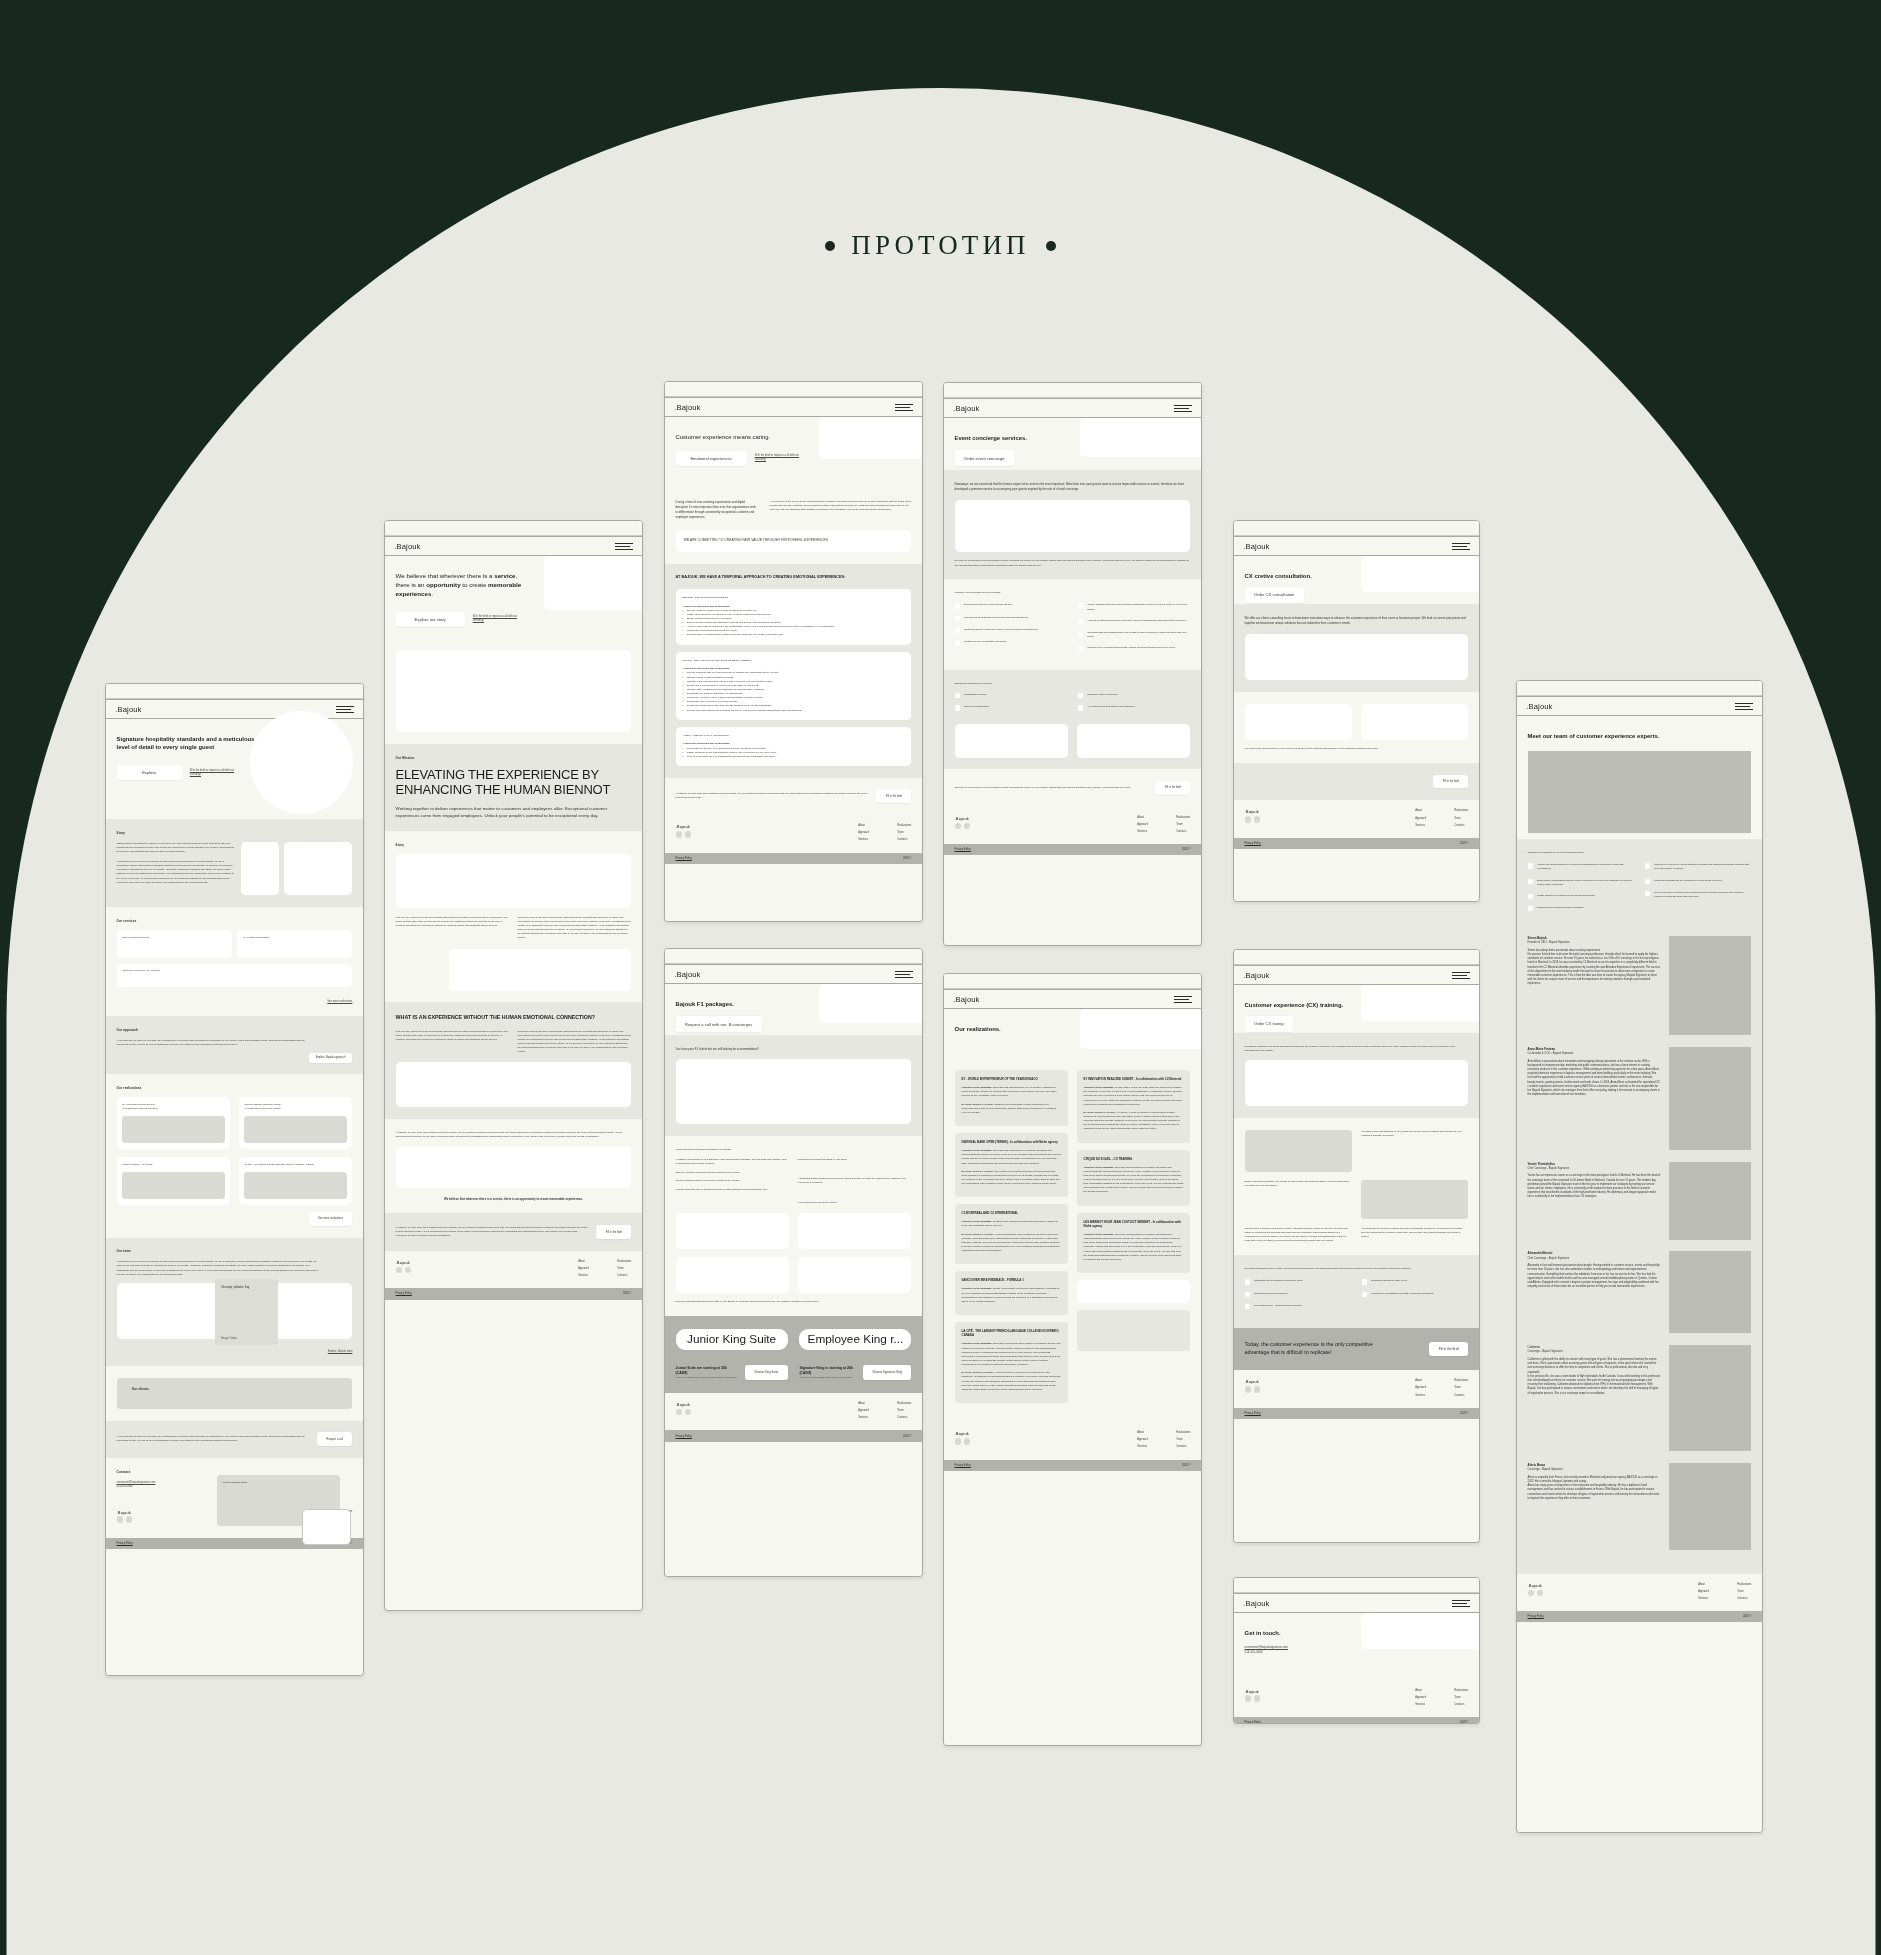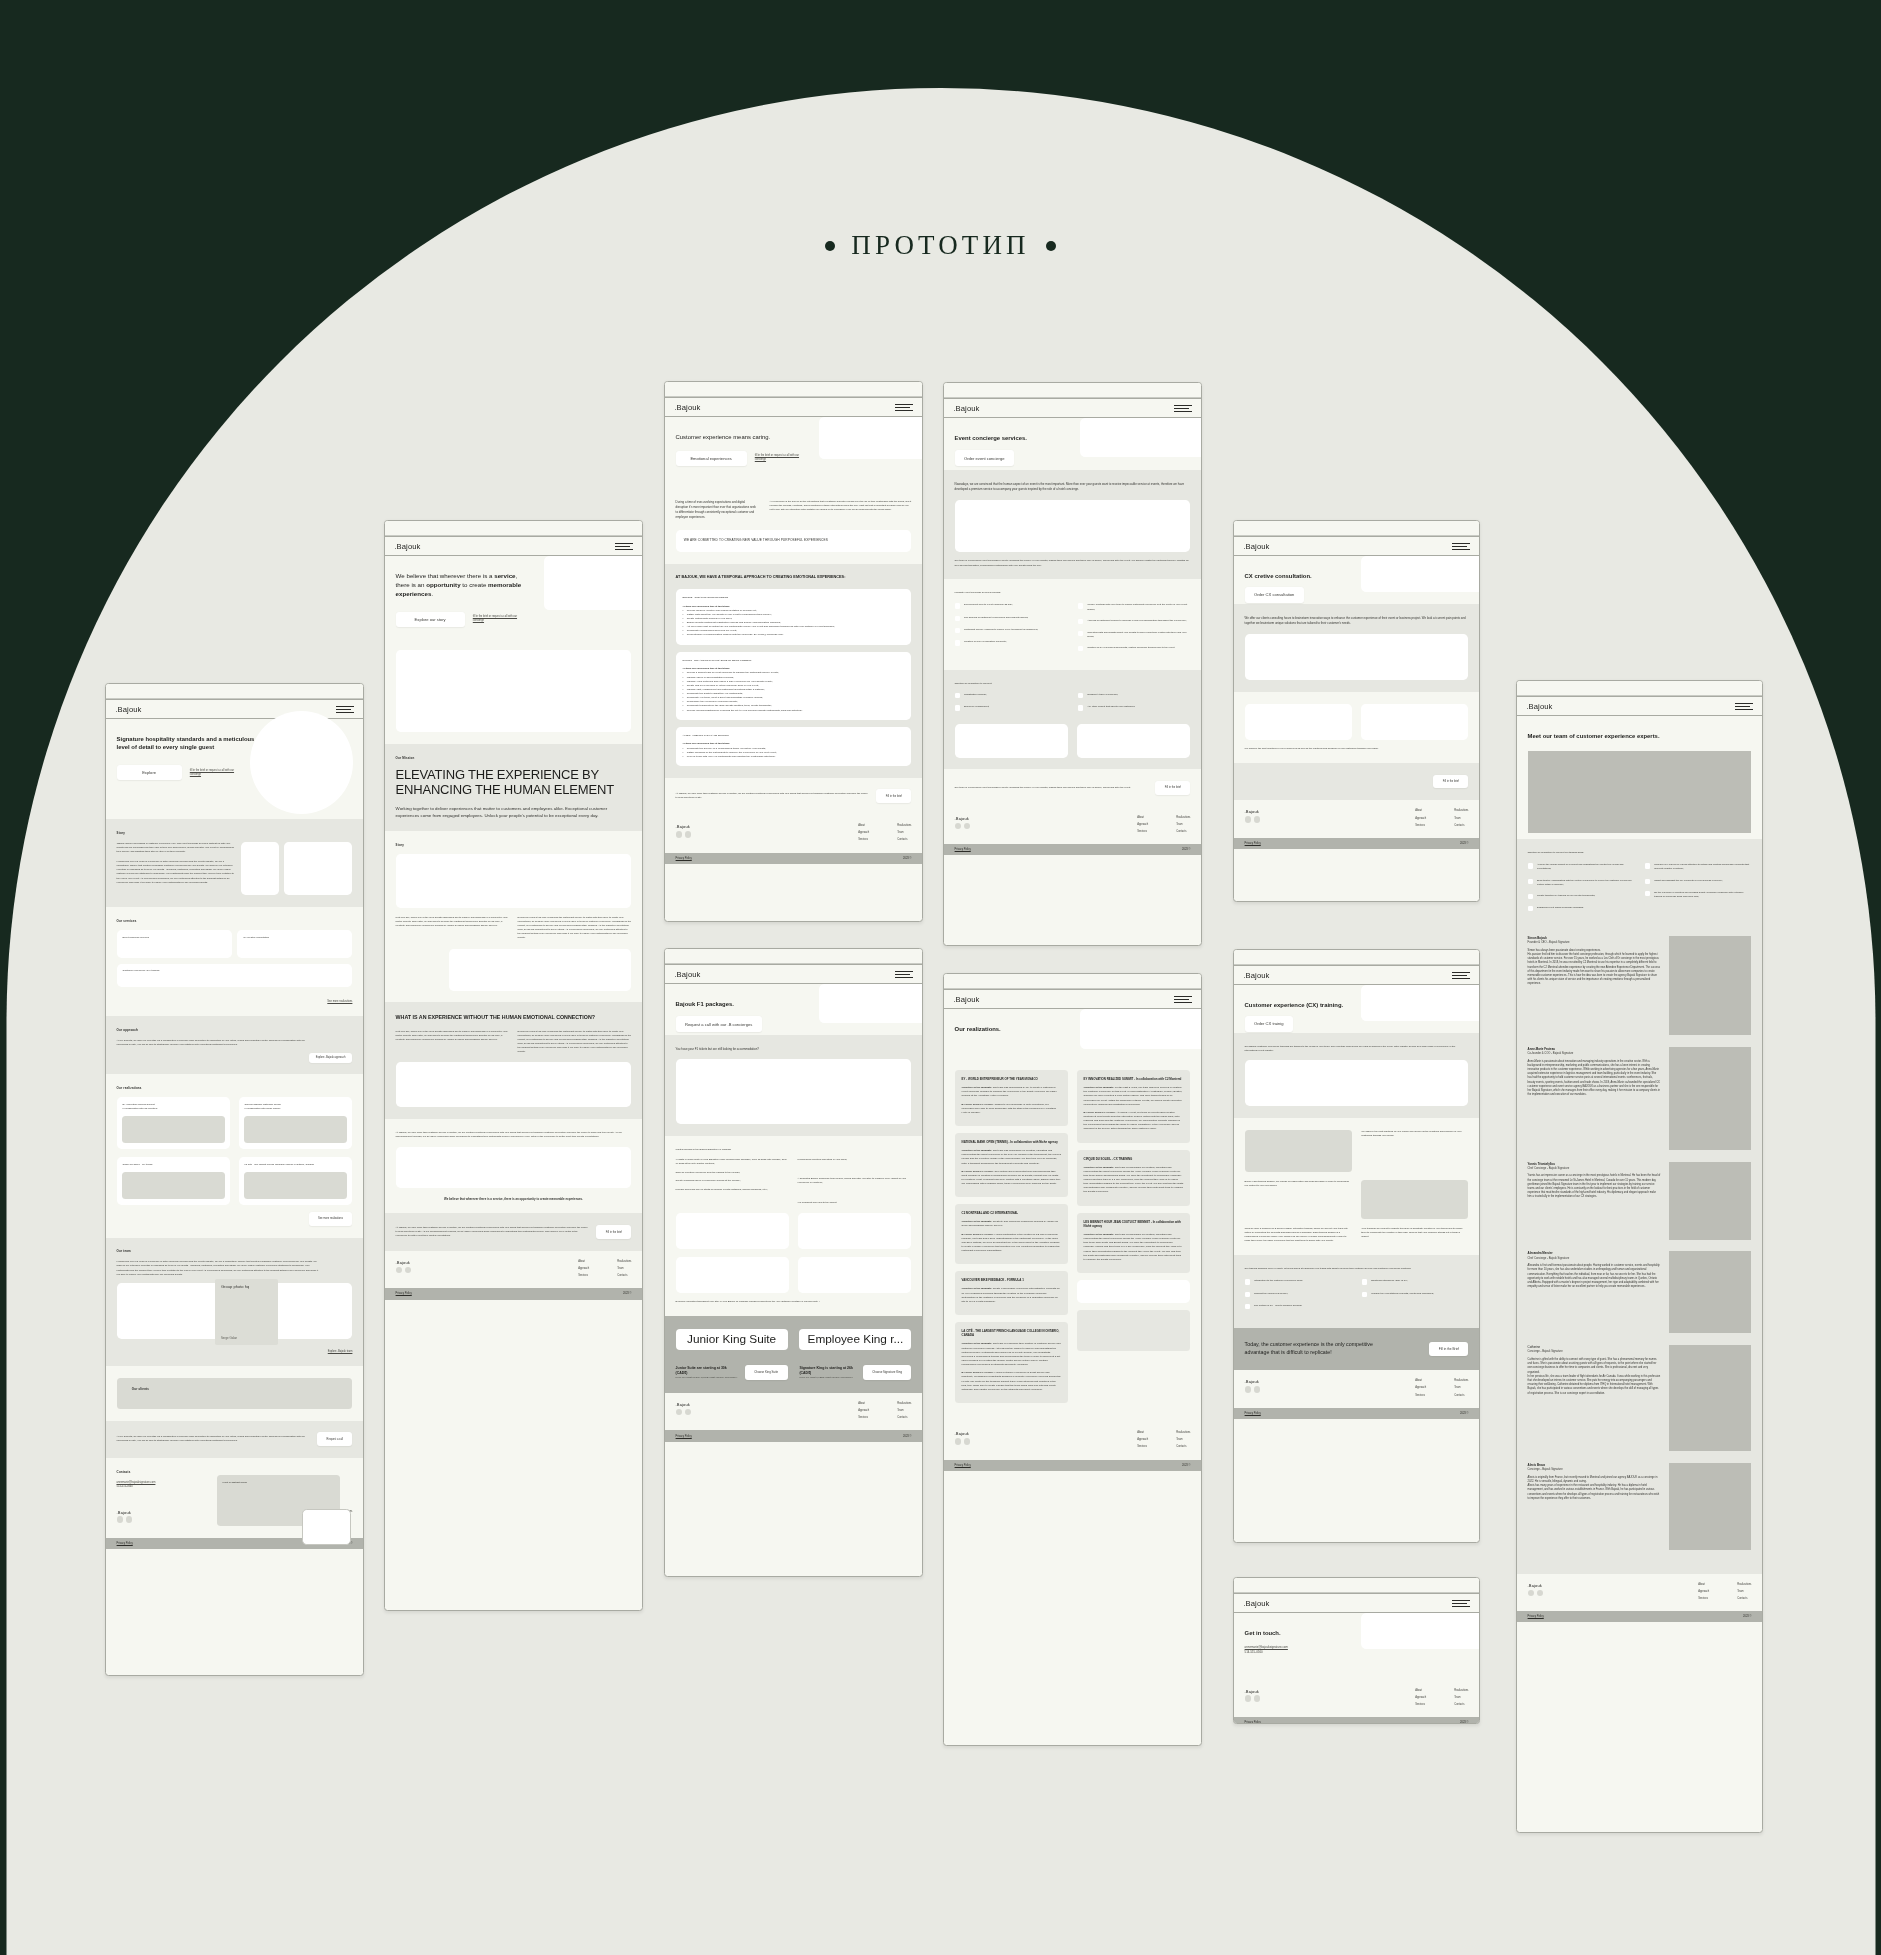--- a/index.html
+++ b/index.html
@@ -101,21 +101,21 @@
   .footer-bottom{
     background:#b1b3ac; display:flex; justify-content:space-between;
     padding:4.1px 10.6px; font-size:2.6px; color:#2c2c28;
   }
   .footer-bottom .pp{ text-decoration:underline; }
 
   .bigcta{ display:flex; justify-content:space-between; align-items:center; gap:11.8px; }
   .bigcta .t{ font-size:5.3px; line-height:1.5; max-width:68%; }
 
   .room-title{
-    background:#fff; border-radius:4px; font-size:11.8px; text-align:center;
+    background:#fff; border-radius:9px; font-size:11.8px; text-align:center;
     padding:3.5px 5.9px; overflow:hidden; white-space:nowrap;
   }
   .price-b{ font-size:3.5px; font-weight:700; line-height:1.45; }
   .price-s{ font-size:2.5px; line-height:1.5; color:#4a4a45; }
 
   .caseblock{ background:#e6e7e1; border-radius:3.5px; padding:7px 7px; margin-bottom:7px; }
   .caseblock h4{ font-size:2.9px; font-weight:700; line-height:1.5; margin-bottom:4.7px; }
   .caseblock p{ font-size:2.5px; line-height:1.65; margin-bottom:4.1px; color:#32322e; }
   .caseblock p b{ font-weight:700; }
 
@@ -301,21 +301,21 @@
       <div class="btn" style="width:69px;">Explore our story</div>
       <div class="mini-link" style="width:47px;">fill in the brief or request a call with our concierge</div>
     </div>
     <div class="card" style="height:0px;"></div>
   </div>
   <div class="sect light" style="padding-top:0;">
     <div class="card" style="height:82px;"></div>
   </div>
   <div class="sect">
     <div class="kicker">Our Mission</div>
-    <div class="bigtitle" style="margin-bottom:7px;">ELEVATING THE EXPERIENCE BY ENHANCING THE HUMAN ELEMENT</div>
+    <div class="bigtitle" style="margin-bottom:7px;">ELEVATING THE EXPERIENCE BY ENHANCING THE HUMAN BIENNOT</div>
     <p class="para lg">Working together to deliver experiences that matter to customers and employees alike. Exceptional customer experiences come from engaged employees. Unlock your people's potential to be exceptional every day.</p>
   </div>
   <div class="sect light">
     <div class="kicker">Story</div>
     <div class="card" style="height:54px; margin-bottom:8.2px;"></div>
     <div class="grid2">
       <p class="para sm">Until one day, where one of the loyal guests challenged him to pass by his knowledge in a completely new sector. Events. Soon after, he was hired to become the Participant Experience Director for C2 MTL, a creativity and commerce conference founded by Cirque du Soleil and worldwide agency Sid Lee.</p>
       <p class="para sm">During his years at C2 MTL enhancing the participant journey to match with their drive to create new connections, he became more convinced in one's value in terms of customer experience. Regardless of the market, our relationship to service and experiences fundamentally changed. As the market's expectations grew, so did his commitment to serve others. As experienced concierges, we pay meticulous attention to the smallest details of an experience and make it our daily to ensure your participants feel like privileged guests.</p>
     </div>
     <div class="card" style="height:42px; margin:8.2px 0 0 53px;"></div>

